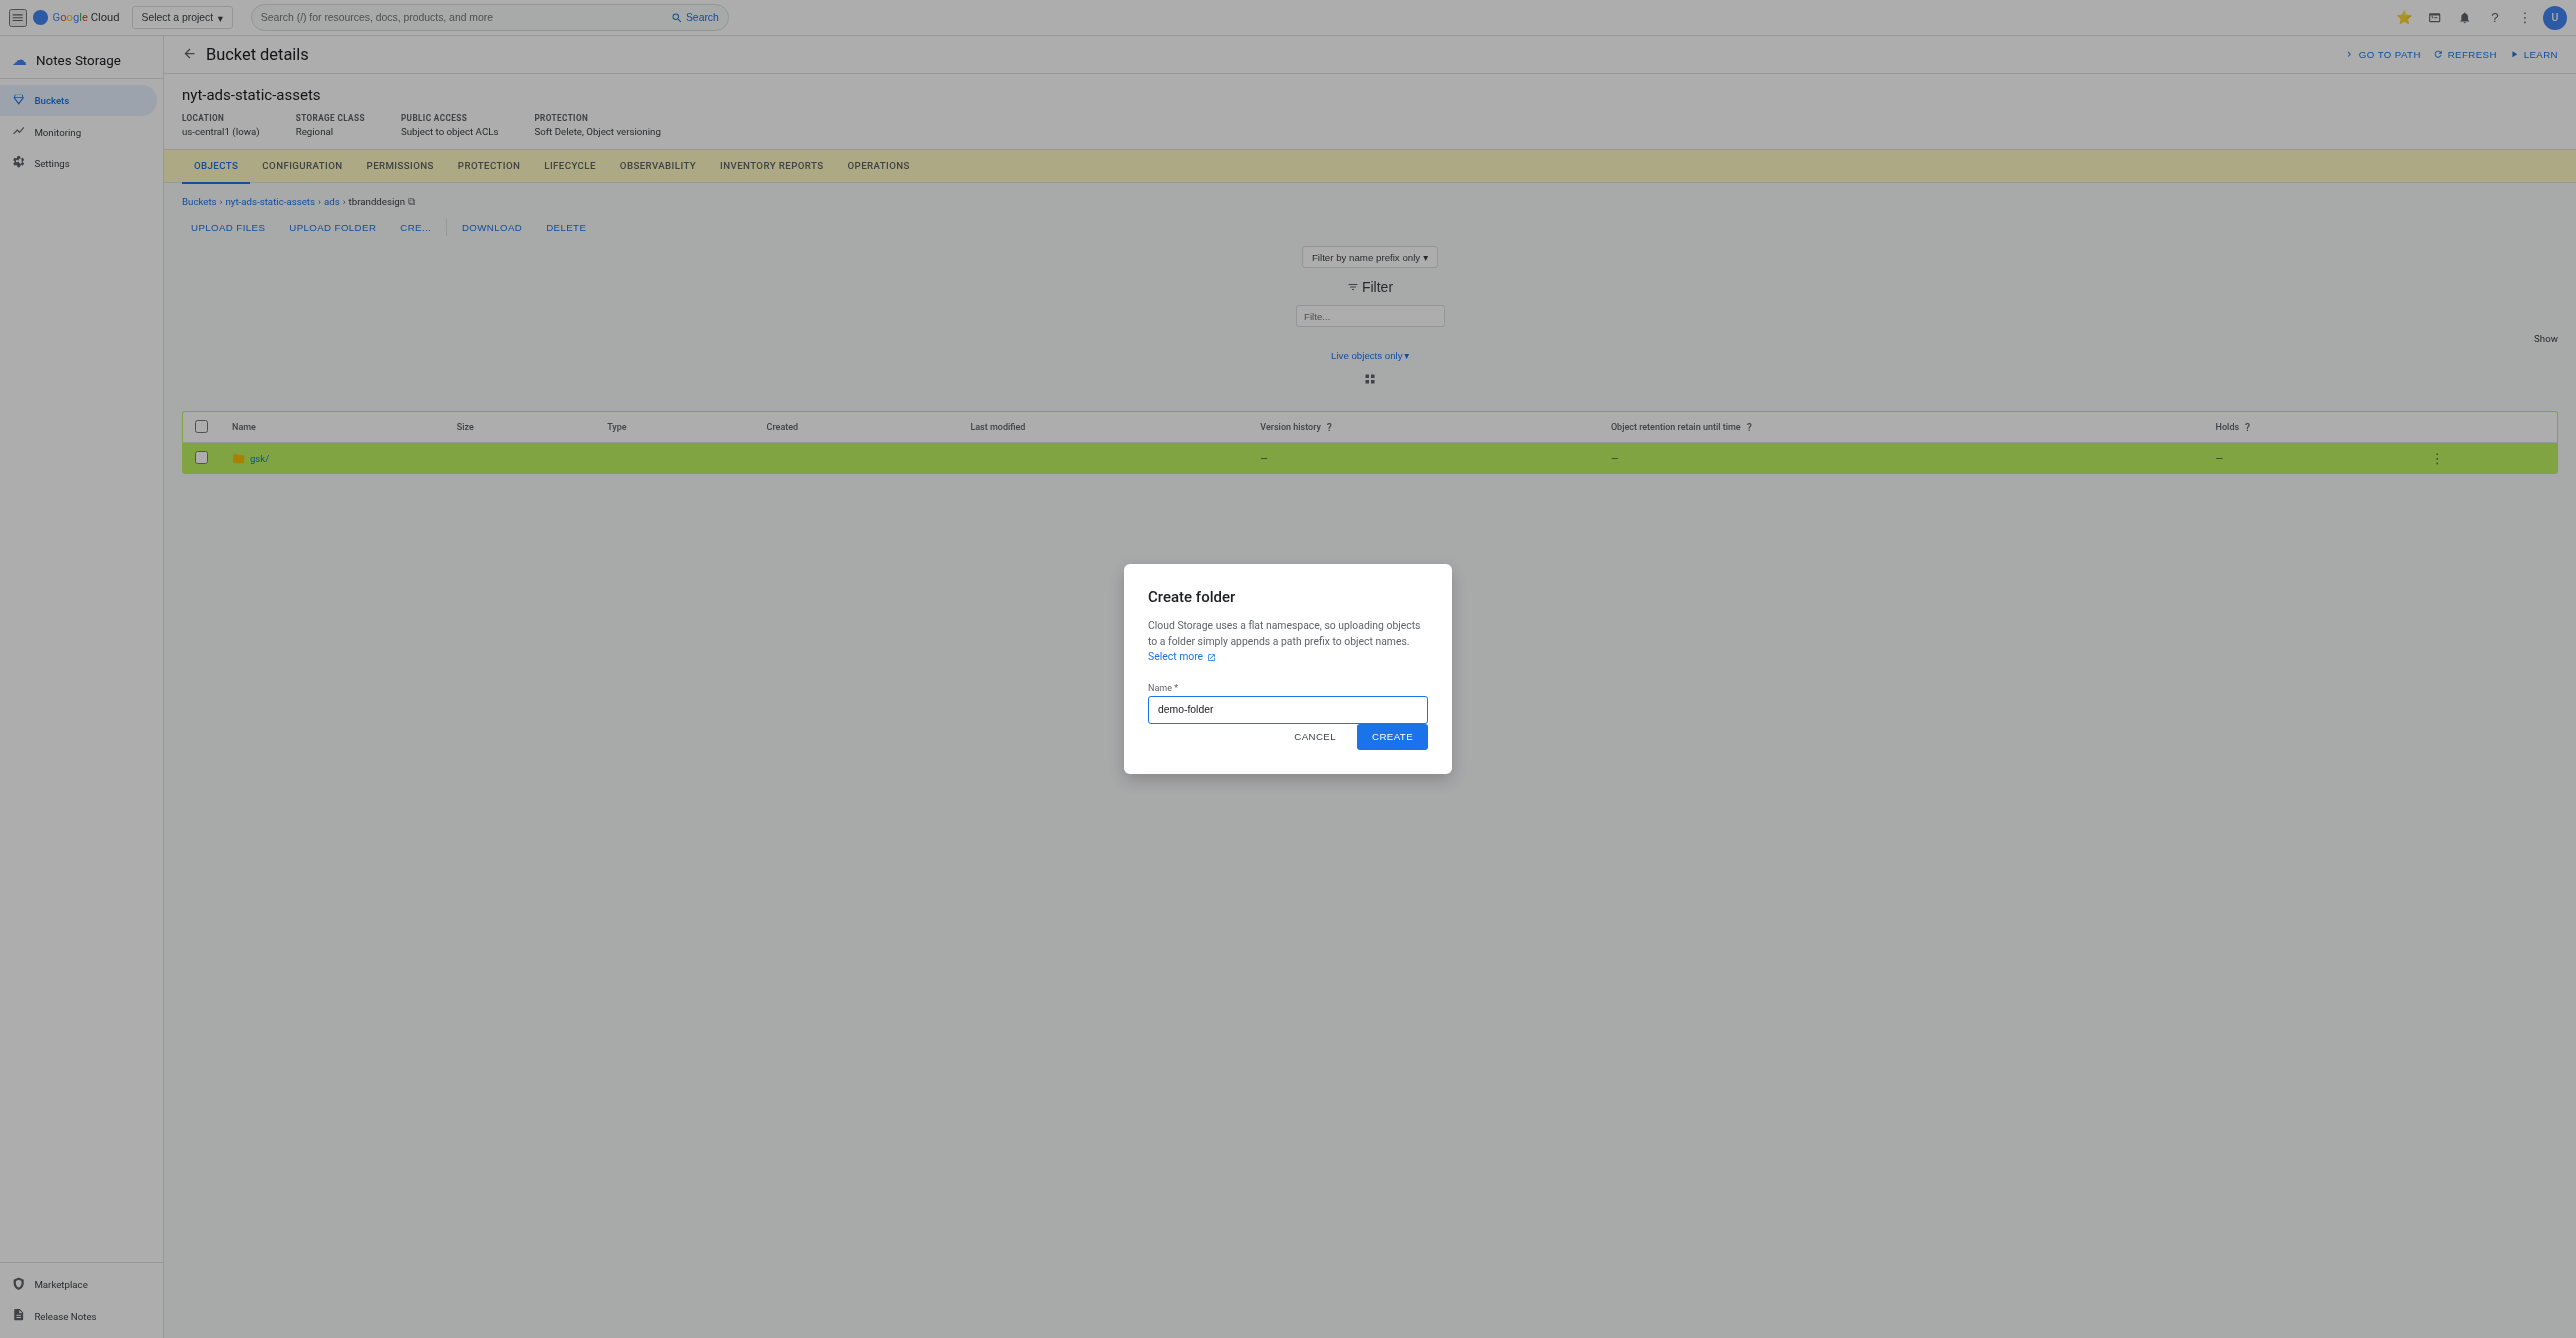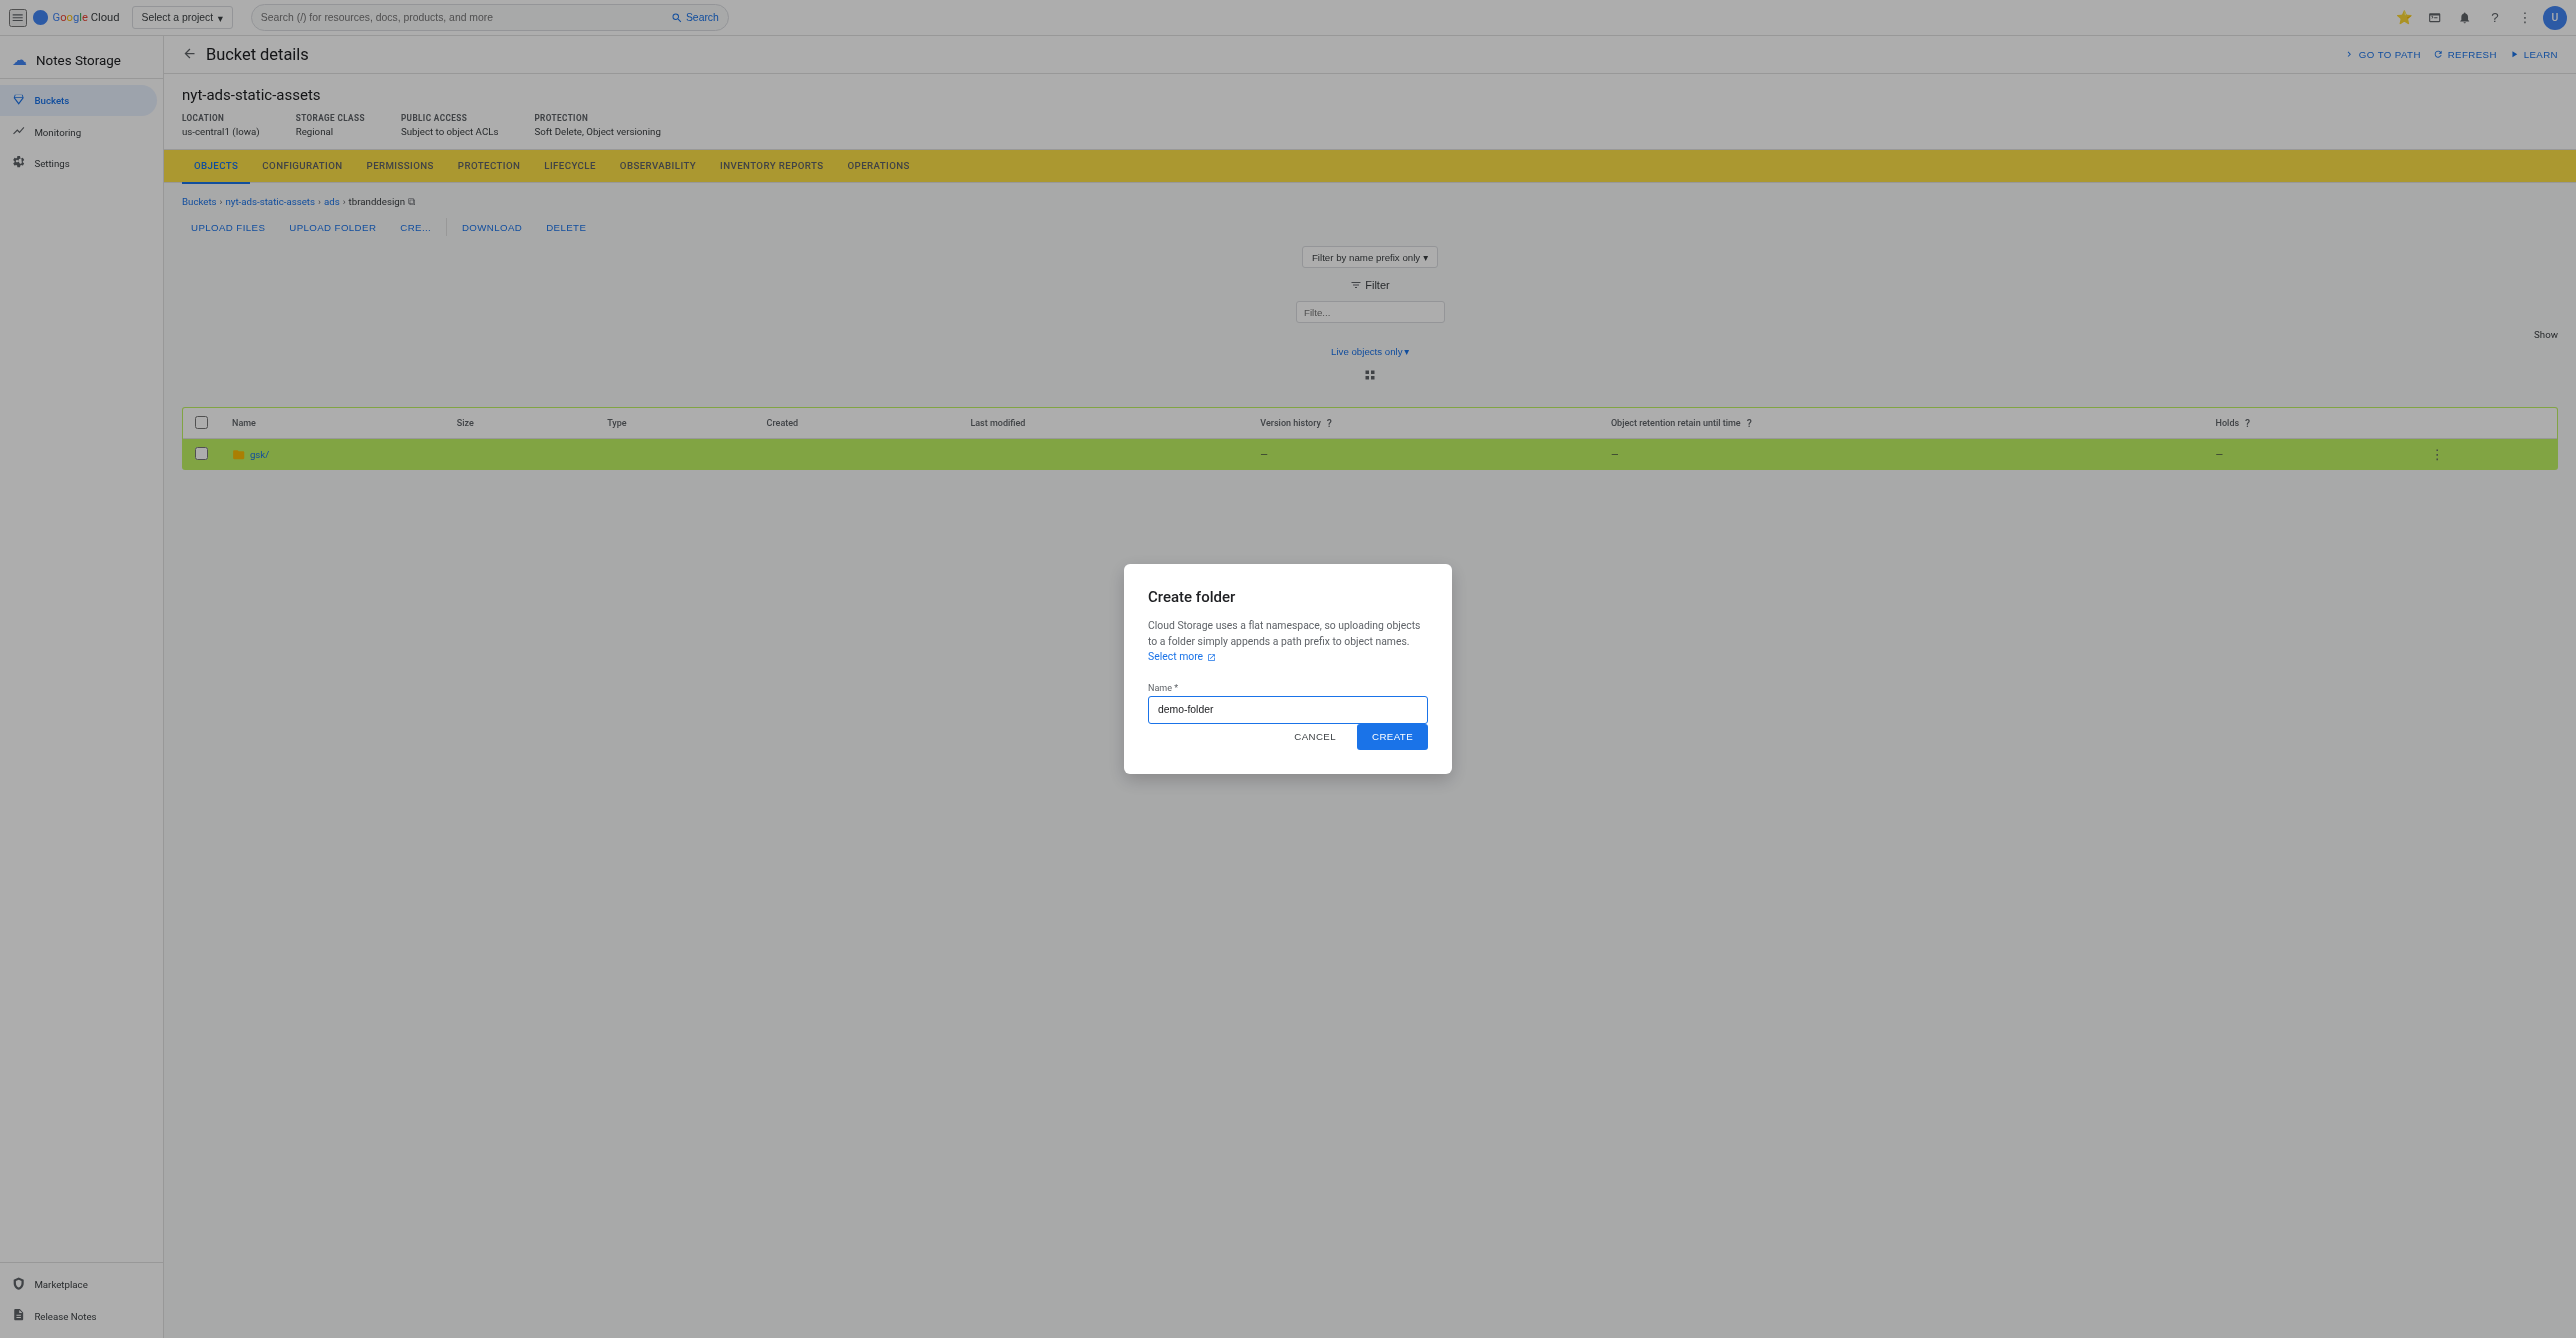--- a/index.html
+++ b/index.html
@@ -98,21 +98,21 @@
 
     
     .bucket-info { padding: 12px 18px; background: #fff; border-bottom: 0.7px solid #e0e0e0; }
     .bucket-name { font-size: 15px; font-weight: 400; color: #202124; margin-bottom: 9px; }
     .bucket-meta { display: flex; gap: 36px; }
     .bucket-meta-item {}
     .bucket-meta-label { font-size: 8.2px; color: #5f6368; text-transform: uppercase; letter-spacing: 0.4px; margin-bottom: 3px; font-weight: bold; }
     .bucket-meta-value { font-size: 9.7px; color: #3c4043; }
 
     
-    .tabs { display: flex; background: #fde047; border-bottom: 1.5px solid #e0e0e0; padding: 0 18px; align-items: center; }
+    .tabs { display: flex; background: #fef9c3; border-bottom: 1.5px solid #e0e0e0; padding: 0 18px; align-items: center; }
     .tab {
       padding: 10.4px 12px; font-size: 9.7px; font-weight: 500; color: #5f6368;
       cursor: pointer; border-bottom: 2.2px solid transparent; margin-bottom: -1.5px;
       letter-spacing: 0.4px; text-transform: uppercase;
     }
     .tab.active { color: #1a73e8; border-bottom-color: #1a73e8; }
 
     
     .objects-content { padding: 12px 18px; }
 
@@ -133,21 +133,21 @@
 
     
     .filter-bar { display: flex; align-items: center; gap: 6px; margin-bottom: 20px; flex-direction: column; }
     .filter-prefix-btn {
       display: flex; align-items: center; gap: 3px;
       padding: 4.5px 9px; border: 0.7px solid #dadce0; border-radius: 3px;
       font-size: 9.7px; color: #3c4043; cursor: pointer; background: #fff;
     }
     .filter-btn {
       display: flex; align-items: center; gap: 3px;
-      padding: 4.5px 9px; font-size: 11px; color: #3c4043; cursor: pointer;
+      padding: 4.5px 9px; font-size: 14px; color: #3c4043; cursor: pointer;
       background: none; border: none;
     }
     .filter-input {
       flex: 1; padding: 4.5px 7.5px; border: 0.7px solid #dadce0; border-radius: 3px;
       font-size: 9.7px; outline: none;
     }
     .show-label { margin-left: auto; font-size: 9.7px; color: #3c4043; }
     .live-objects-btn {
       color: #1a73e8; font-size: 9.7px; cursor: pointer; background: none; border: none;
       display: flex; align-items: center; gap: 1.5px;

